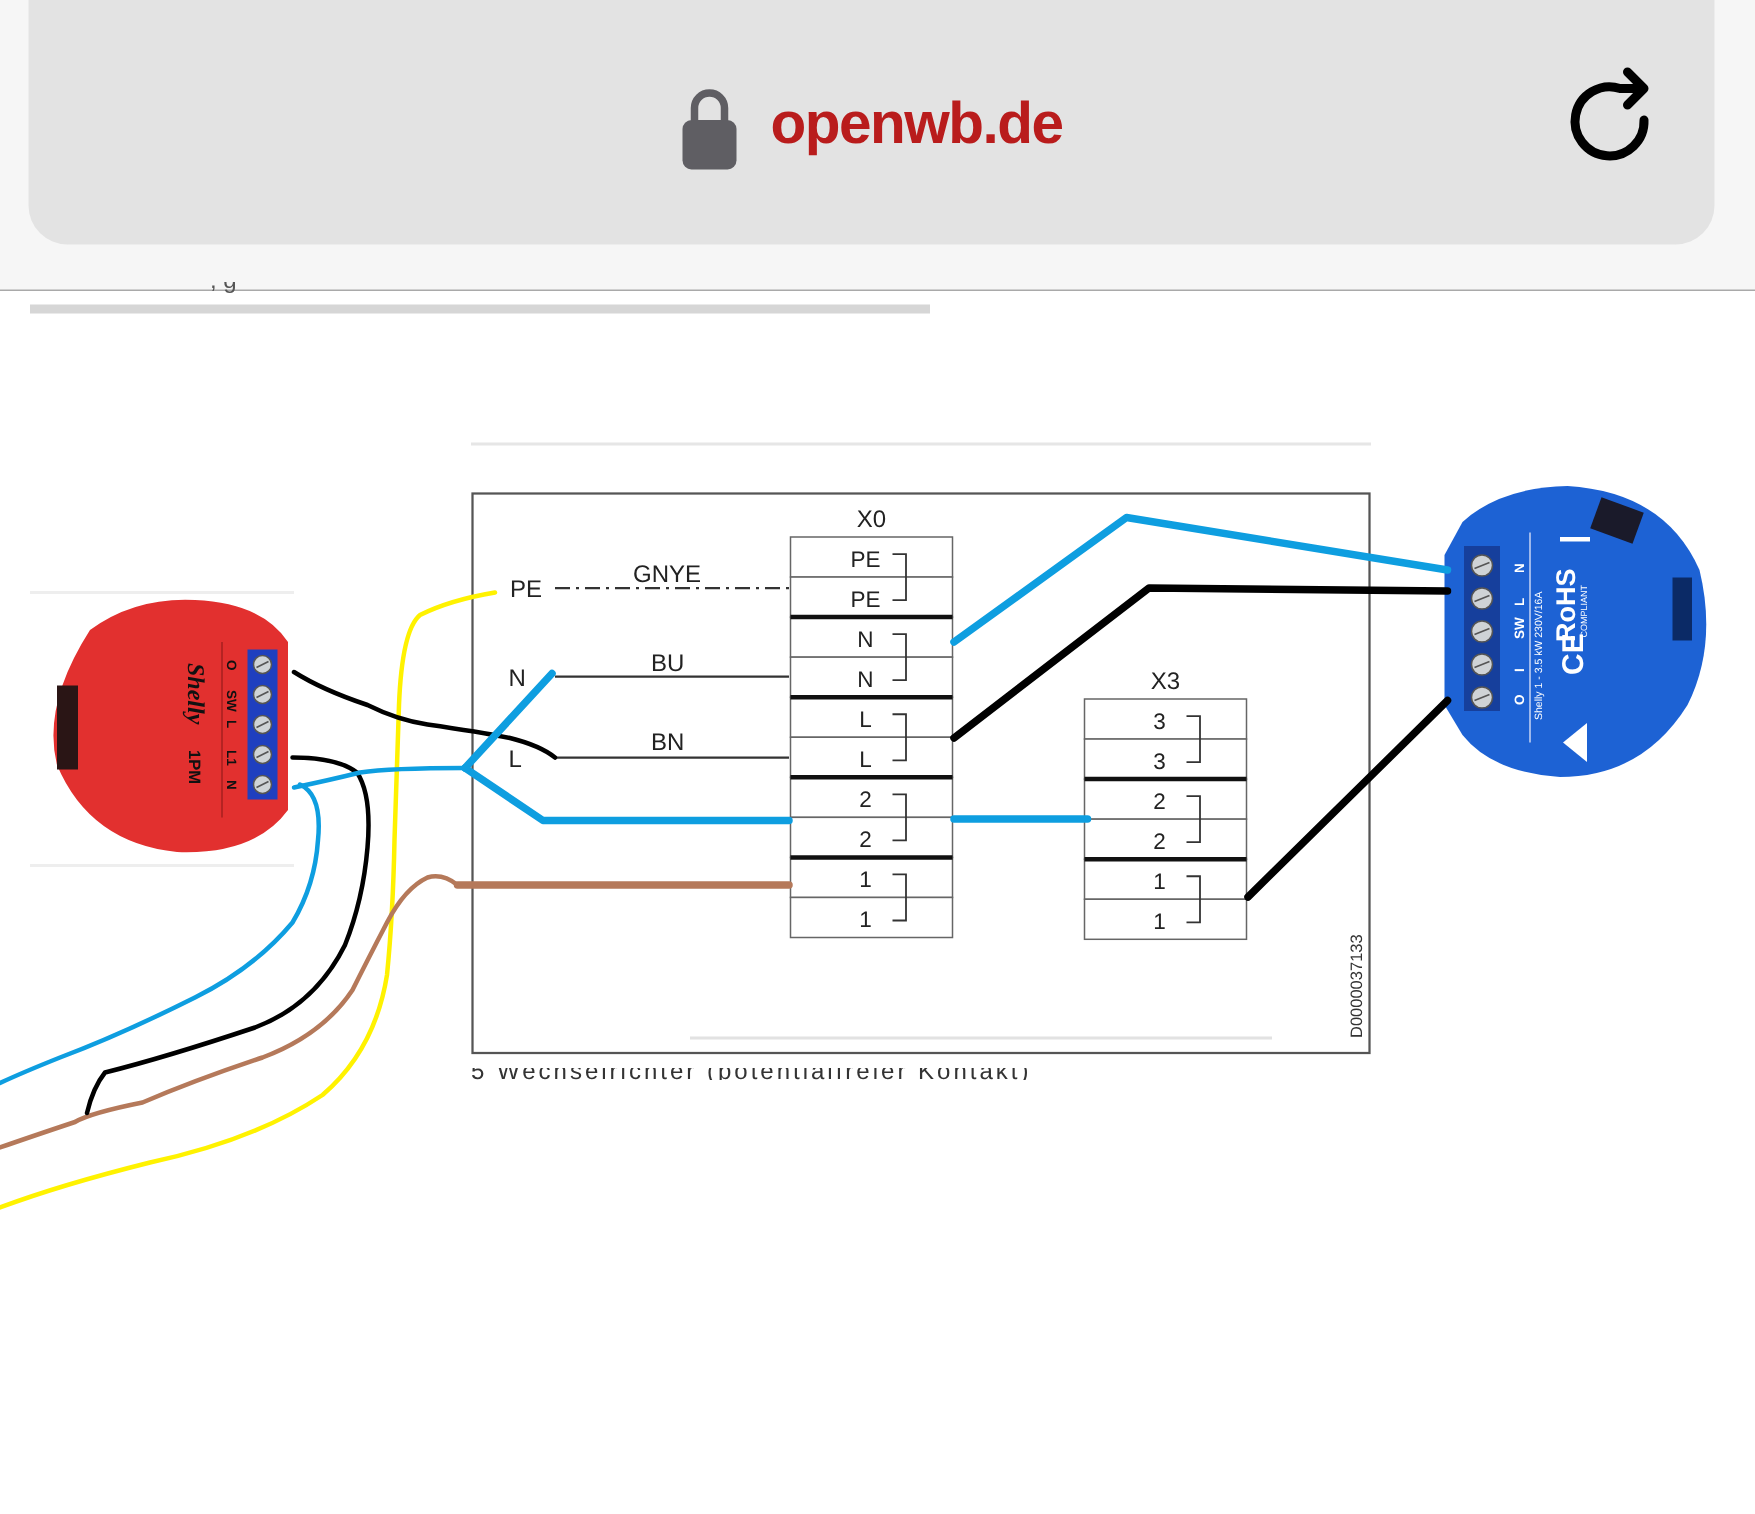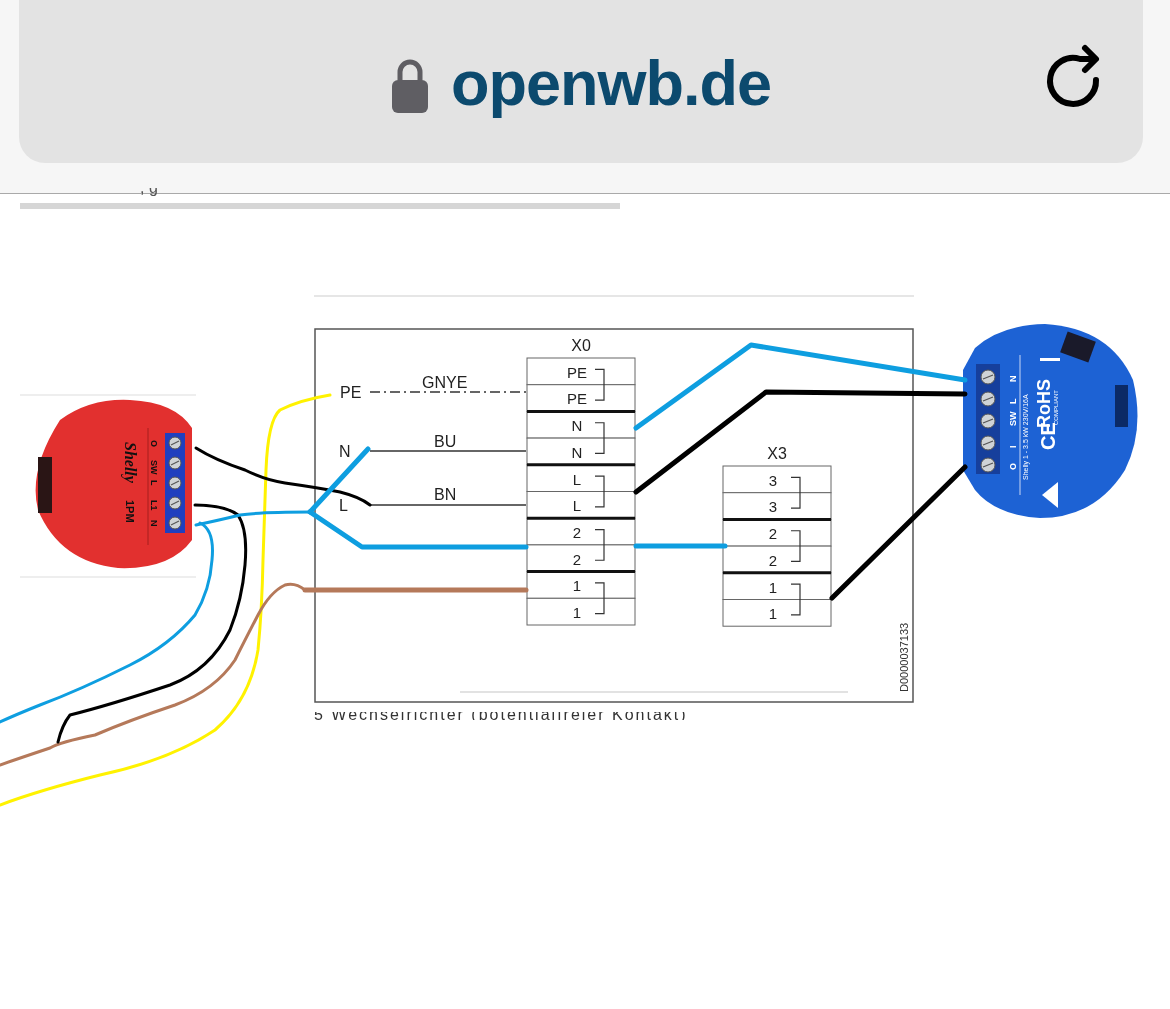--- a/index.html
+++ b/index.html
@@ -1,21 +1,21 @@
 <!DOCTYPE html>
 <html><head>
 <meta charset="utf-8">
 <style>
   html, body { margin: 0; padding: 0; }
   body { width: 1170px; height: 1009px; background: #ffffff; position: relative; overflow: hidden; font-family: "Liberation Sans", sans-serif; }
   .topbar { position: absolute; left: 0; top: 0; width: 1170px; height: 193px; background: #f6f6f6; border-bottom: 1px solid #a9a9a9; }
   .urlbox { position: absolute; left: 19px; top: 0; width: 1124px; height: 163px; background: #e3e3e3; border-radius: 0 0 26px 26px; }
   .url-inner { position: absolute; left: 0; right: 0; top: 48px; height: 70px; display: flex; align-items: center; justify-content: center; }
   .lock { width: 38px; height: 58px; margin-right: 22px; margin-top: 4px; }
-  .urltext { font-size: 63px; font-weight: bold; color: #0c4a6e; letter-spacing: -1px; }
+  .urltext { font-size: 39px; font-weight: bold; color: #b91c1c; letter-spacing: -1px; }
   .reload { position: absolute; left: 1040px; top: 42px; width: 70px; height: 72px; }
   .scrollbar { position: absolute; left: 20px; top: 203px; width: 600px; height: 6px; background: #d6d6d6; }
   .cut-text { position: absolute; left: 140px; top: 188px; font-size: 16px; color: #555; height: 10px; overflow: hidden; line-height: 0; }
   .diagram { position: absolute; left: 0; top: 210px; width: 1170px; height: 640px; }
   .footer-cut { position: absolute; left: 314px; top: 712px; width: 430px; height: 8px; overflow: hidden; font-size: 16px; color: #333; line-height: 6px; letter-spacing: 2px; }
 </style>
 </head>
 <body>
 
 <div class="topbar">

